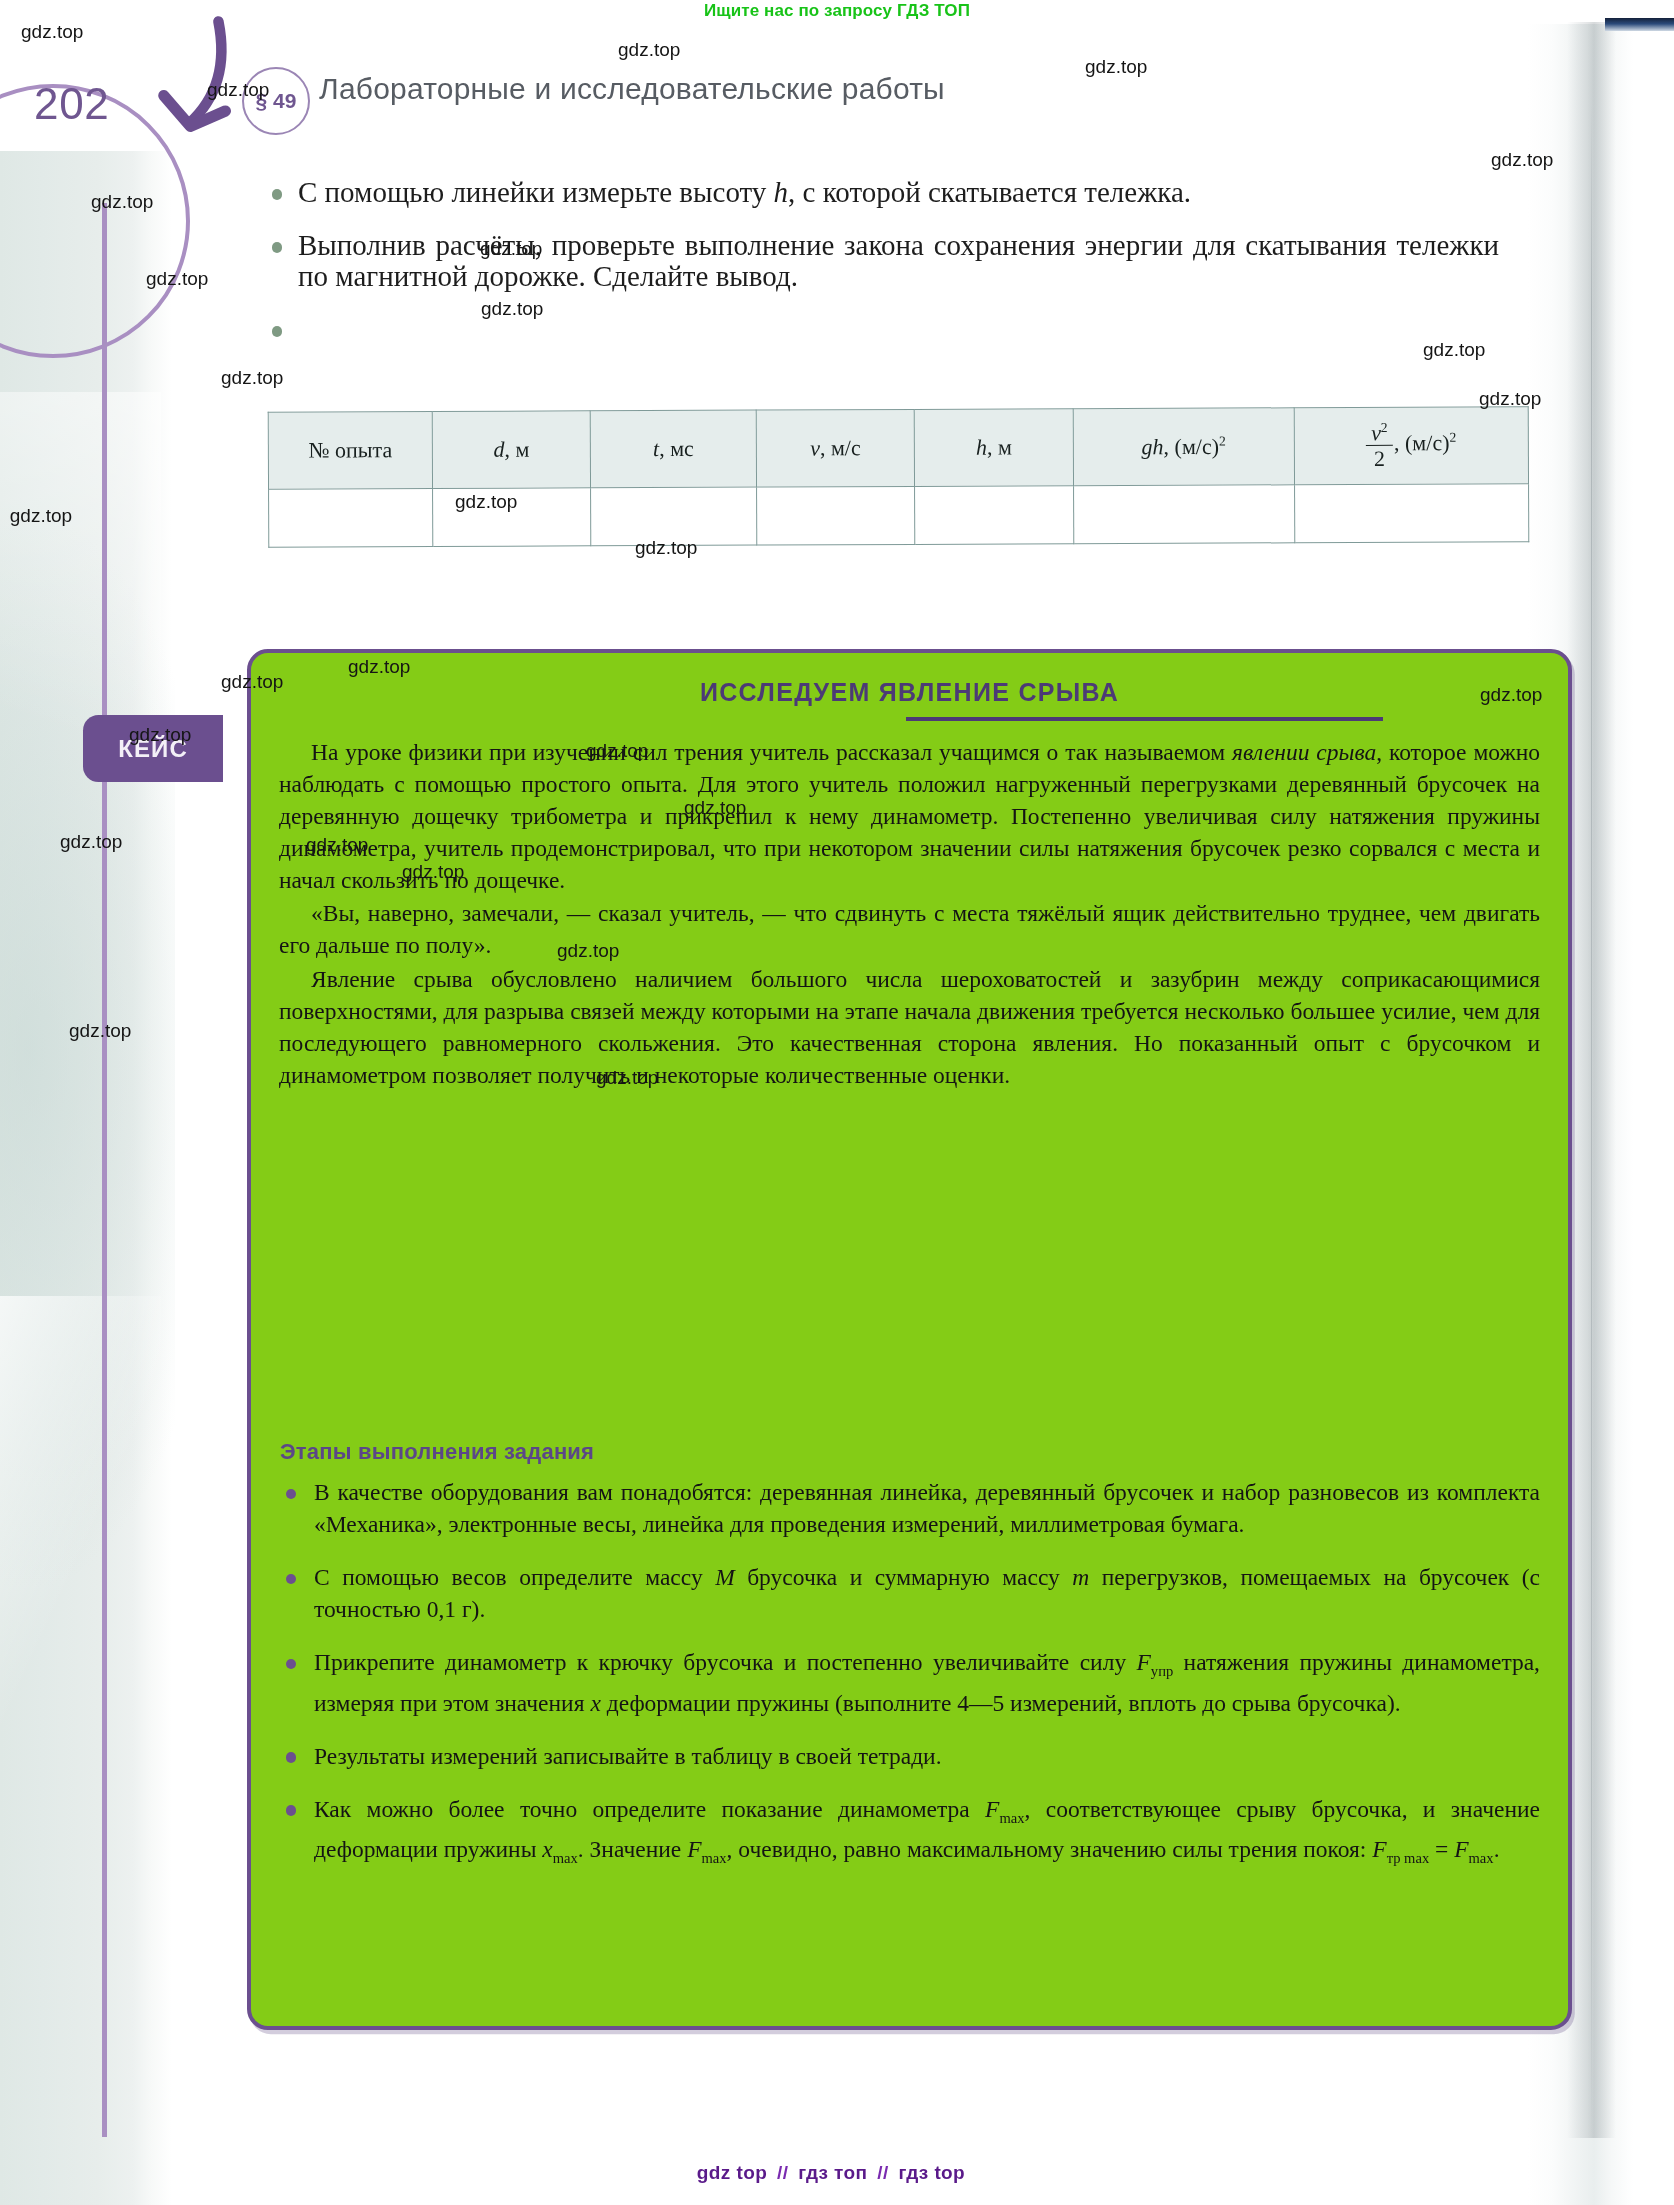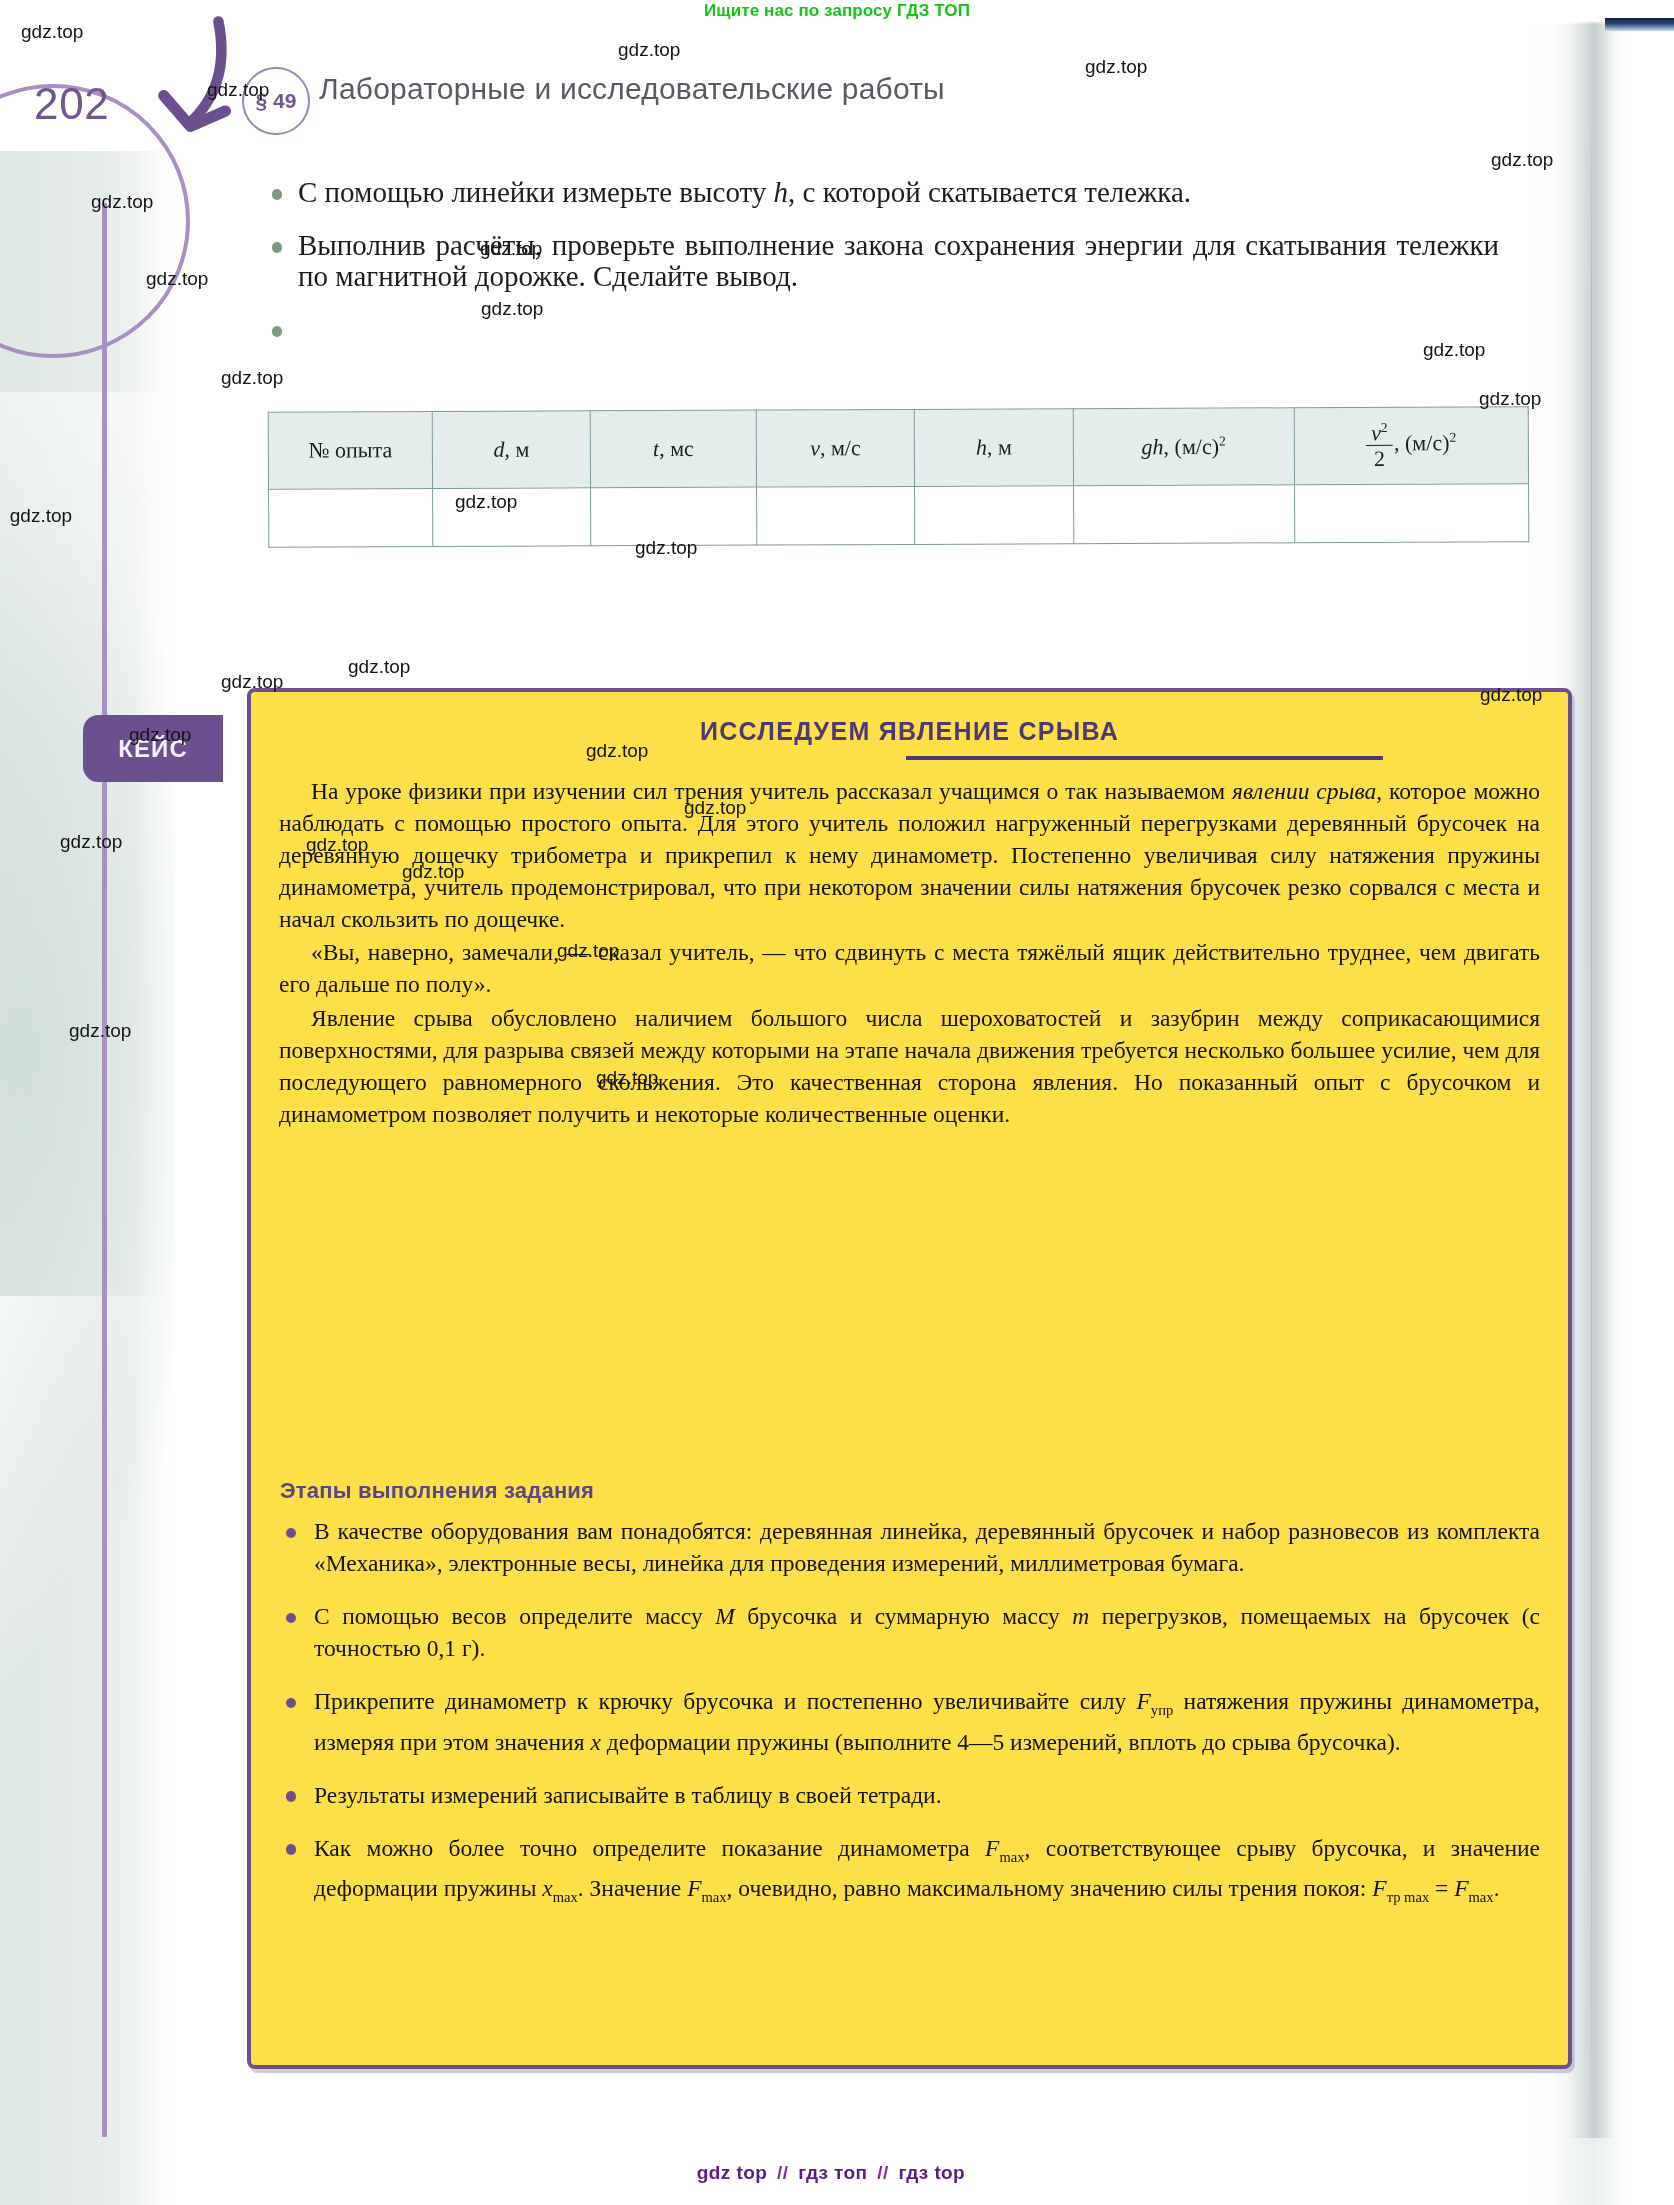--- a/index.html
+++ b/index.html
@@ -80,22 +80,22 @@
   #data-table tr.head td{height:70px;background:#e5edec;padding:2.8px 4.2px;}
   #data-table tr.body td{height:55px;background:#ffffff;}
   .frac{display:inline-block;vertical-align:middle;text-align:center;
     font-size:22px;line-height:1.05;margin-right:1.4px;}
   .frac .num{display:block;border-bottom:1.4px solid #18201f;padding:0 4.9px 0.7px;}
   .frac .den{display:block;padding:0.7px 4.9px 0;}
   .it{font-style:italic;}
   sup.sq{font-size:.62em;vertical-align:super;}
 
   
-  #case-box{position:absolute;left:247px;top:688px;width:1317px;height:1373px;
-    border:4.2px solid #6b4f8f;border-radius:8px;background:#fde047;
+  #case-box{position:absolute;left:247px;top:649px;width:1317px;height:1373px;
+    border:4.2px solid #6b4f8f;border-radius:21px;background:#84cc16;
     box-shadow:2.8px 4.2px 0 rgba(110,88,143,.30);}
   #case-tab{position:absolute;left:83px;top:715px;width:140px;height:67px;
     background:#6b4f8f;border-top-left-radius:15.4px;border-bottom-left-radius:15.4px;
     display:flex;align-items:center;justify-content:center;}
   #case-tab span{font-family:"Liberation Sans",sans-serif;font-size:24px;
     font-weight:700;color:#f3f0f7;letter-spacing:1.1px;}
 
   #case-title{position:absolute;left:0;top:25px;width:1317px;text-align:center;
     font-family:"Liberation Sans",sans-serif;font-size:25px;font-weight:700;
     color:#4c3a76;letter-spacing:1.3px;}

